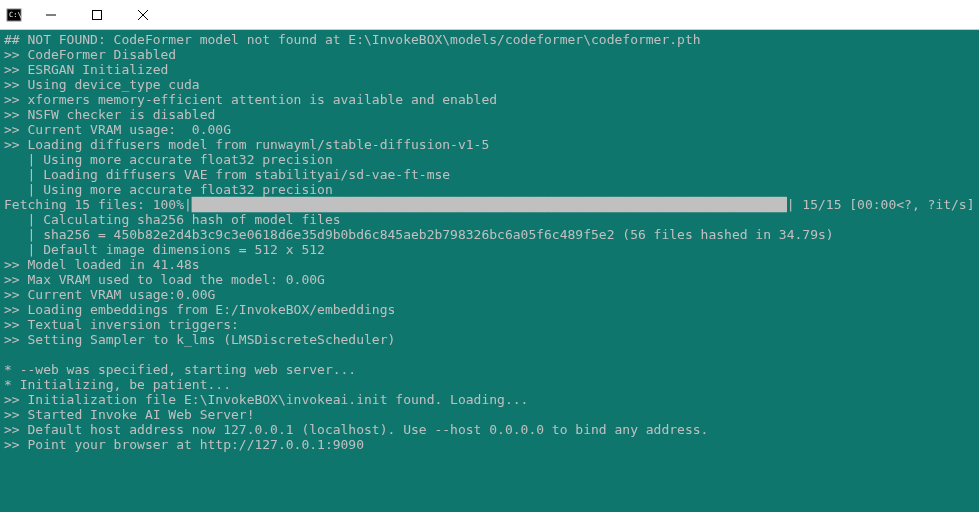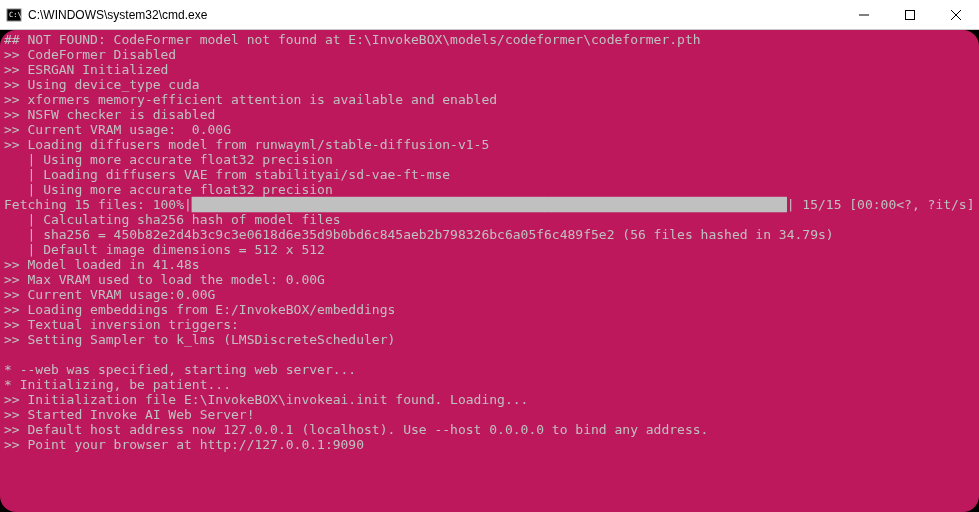--- a/index.html
+++ b/index.html
@@ -50,49 +50,47 @@
     display: flex;
     align-items: center;
     justify-content: center;
     font-family: "Segoe UI", sans-serif;
     font-size: 10px;
     color: #000;
     cursor: pointer;
   }
   .terminal {
     flex: 1;
-    background: #be185d;
+    background: #0f766e;
     color: #c0c0c0;
     font-size: 13px;
     line-height: 15px;
     padding: 2px 4px;
     overflow: hidden;
     white-space: pre;
     font-family: "NSimSun", "SimSun", "Consolas", monospace;
-    border-radius: 16px;
   }
   .line { white-space: pre; }
   .progress-bar {
     background: #c0c0c0;
     color: #c0c0c0;
     display: inline-block;
   }
 </style>
 </head>
 <body>
 
 <div class="window">
   <div class="titlebar">
     <span class="title-icon">
       <svg width="16" height="16" viewBox="0 0 16 16">
         <rect x="1" y="2" width="14" height="12" fill="#000" stroke="#888" stroke-width="1"></rect>
         <text x="3" y="10" font-size="7" fill="#fff" font-family="monospace">C:\</text>
       </svg>
     </span>
-    <span class="title-text">C:\WINDOWS\system32\cmd.exe</span>
     <div class="win-controls">
       <div class="win-btn">
         <svg width="10" height="10" viewBox="0 0 10 10">
             <line x1="0" y1="5" x2="10" y2="5" stroke="#000" stroke-width="1"></line>
           </svg>
       </div>
       <div class="win-btn">
         <svg width="10" height="10" viewBox="0 0 10 10">
             <rect x="0.5" y="0.5" width="9" height="9" fill="none" stroke="#000" stroke-width="1"></rect>
           </svg>

